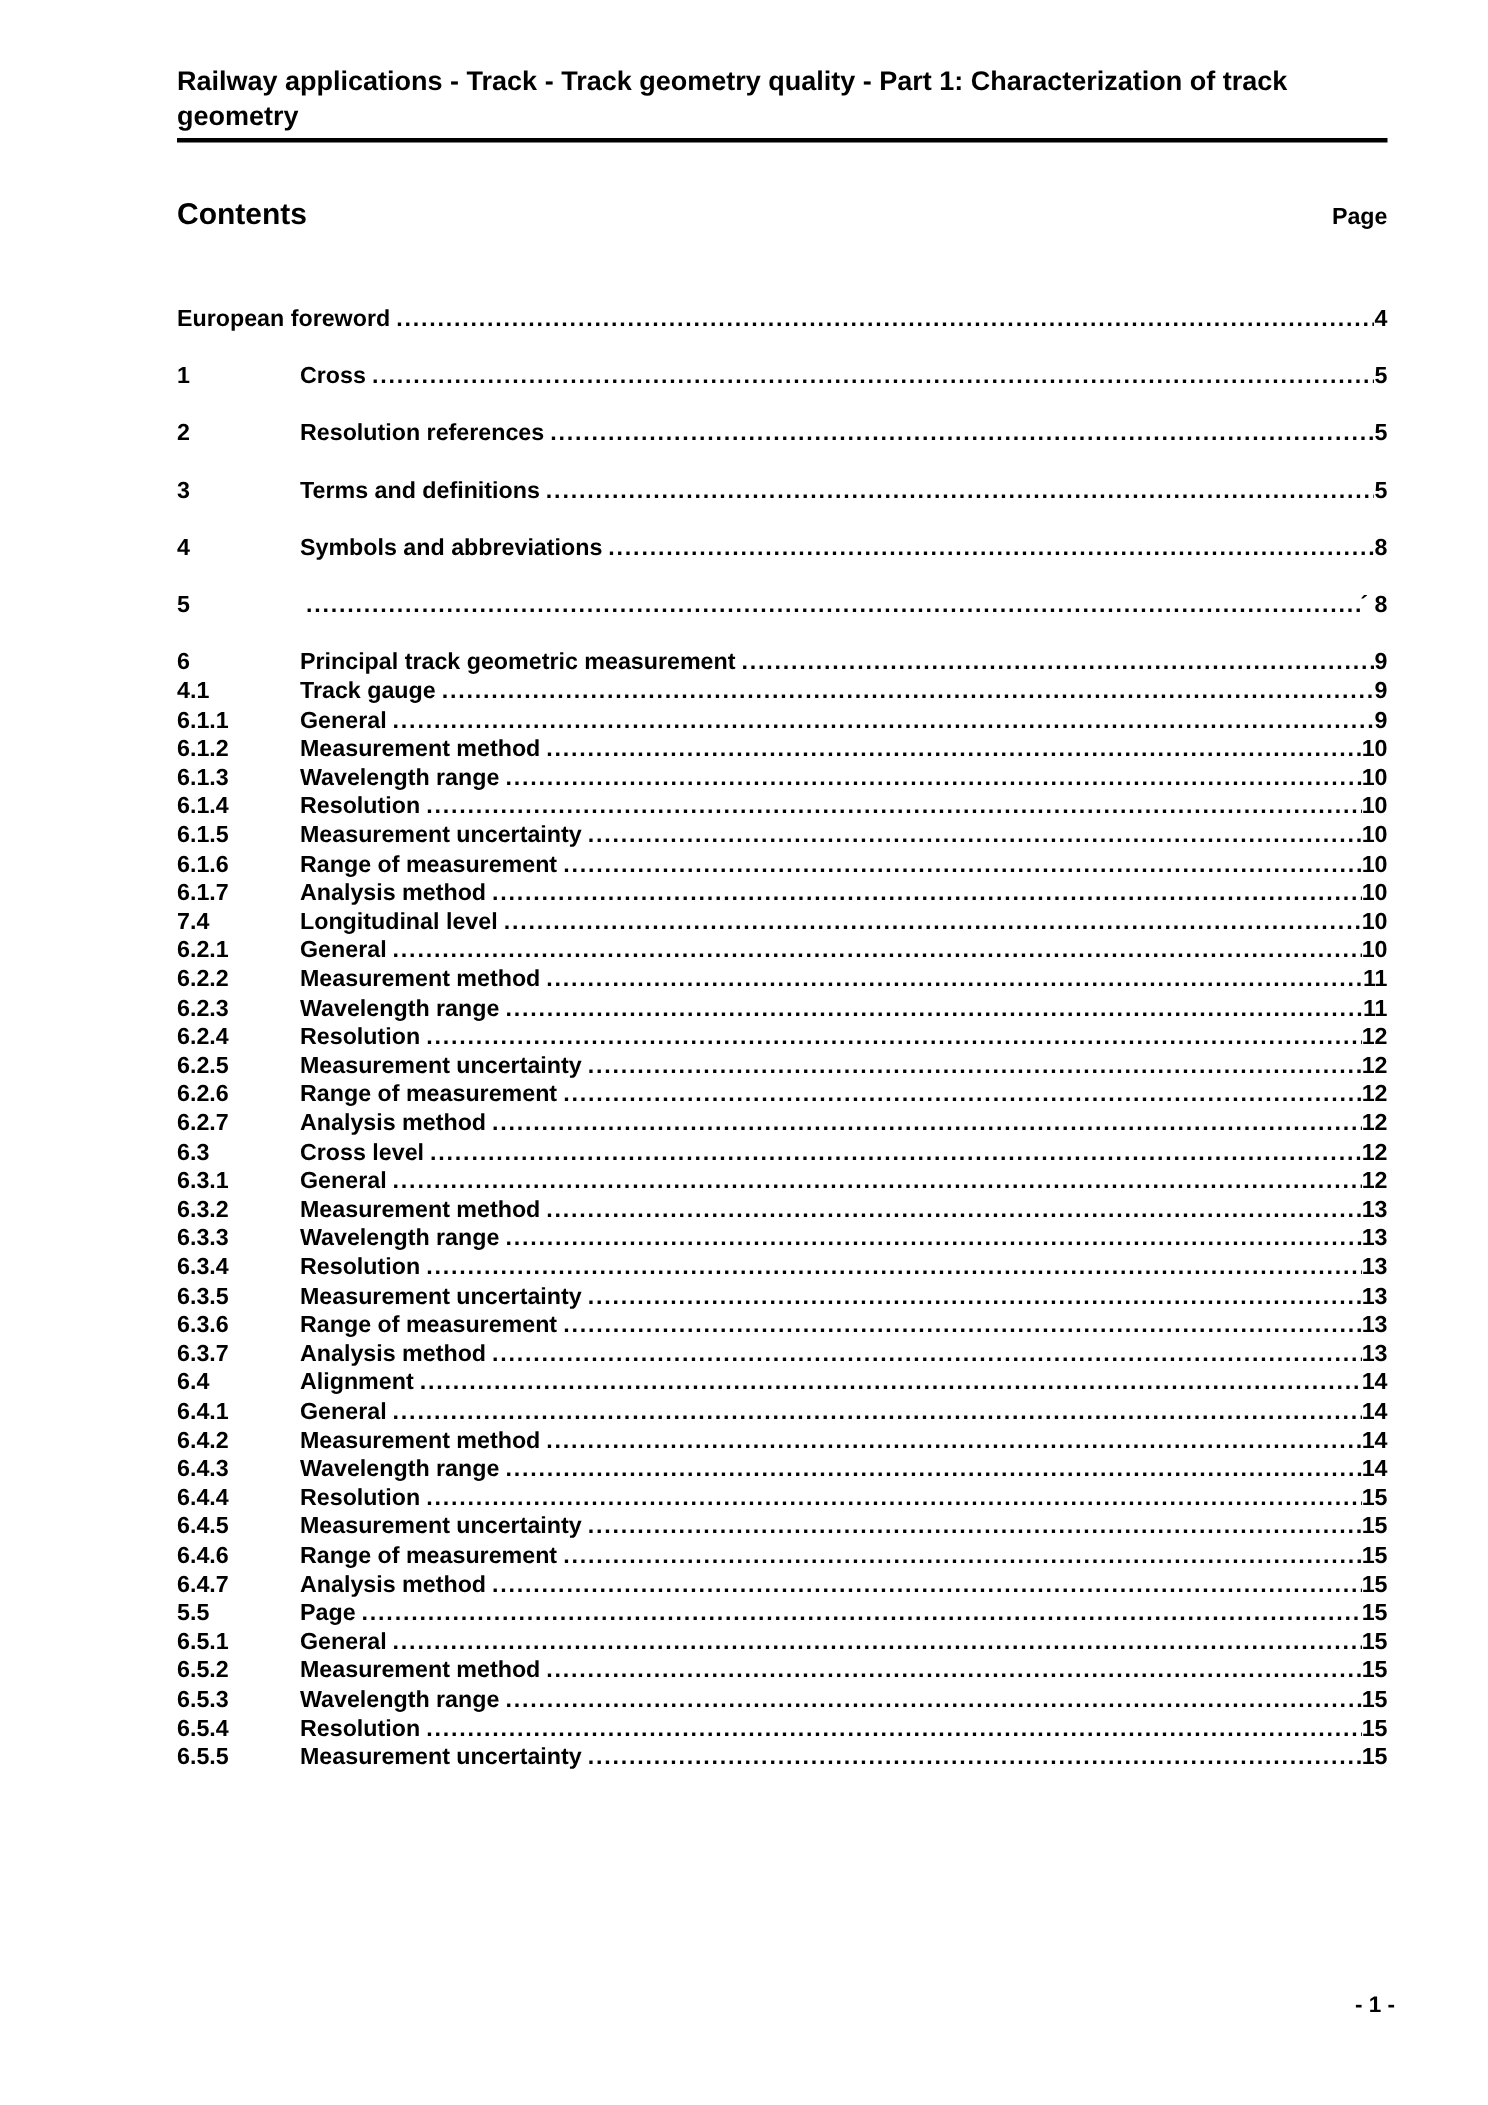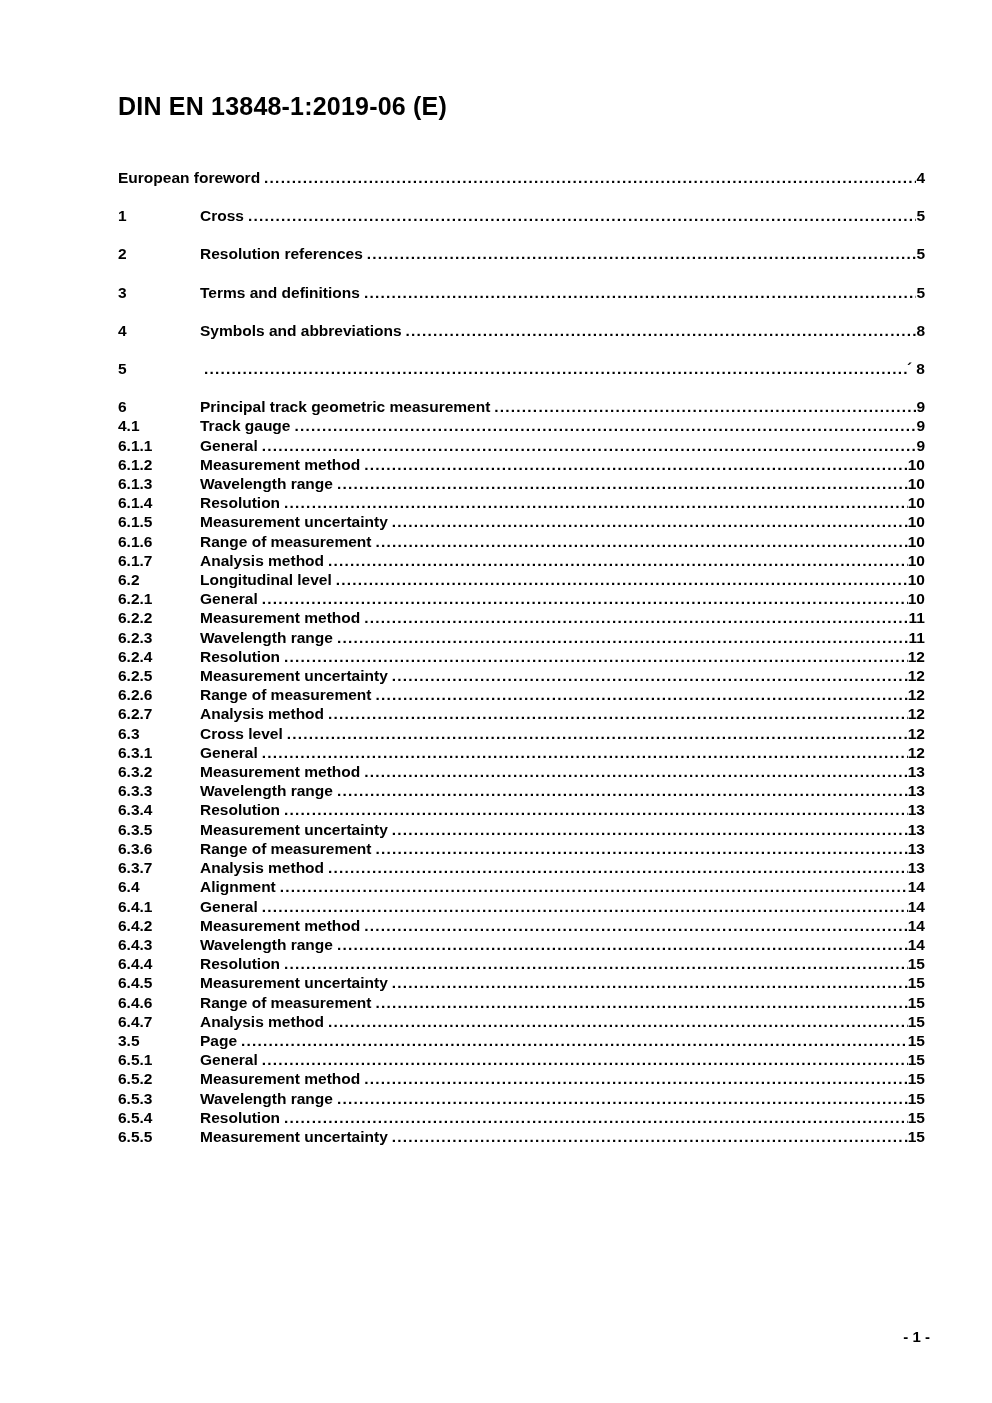--- a/index.html
+++ b/index.html
@@ -92,23 +92,27 @@
     right: 62px;
     font-size: 15px;
     font-weight: bold;
   }
 </style>
 </head>
 <body>
 
 <div class="doc">
 
-  <h1 class="std-ref">DIN EN 13848-1:2019-06 (E)</h1>
-
-
+
+  <h2 class="doc-title">Railway applications - Track - Track geometry quality - Part 1: Characterization of track geometry</h2>
+
+  <div class="contents-row">
+    <span class="contents-heading">Contents</span>
+    <span class="page-label">Page</span>
+  </div>
 
   <div class="toc">
   <div class="toc-row no-num">
 
     <span class="toc-title">European foreword</span>
     <span class="toc-dots"></span>
     <span class="toc-page">4</span>
   </div>
 
   <div class="toc-row gap">
@@ -202,21 +206,21 @@
   </div>
 
   <div class="toc-row">
     <span class="toc-num">6.1.7</span>
     <span class="toc-title">Analysis method</span>
     <span class="toc-dots"></span>
     <span class="toc-page">10</span>
   </div>
 
   <div class="toc-row">
-    <span class="toc-num">6.2</span>
+    <span class="toc-num">7.4</span>
     <span class="toc-title">Longitudinal level</span>
     <span class="toc-dots"></span>
     <span class="toc-page">10</span>
   </div>
 
   <div class="toc-row">
     <span class="toc-num">6.2.1</span>
     <span class="toc-title">General</span>
     <span class="toc-dots"></span>
     <span class="toc-page">10</span>
@@ -370,21 +374,21 @@
   </div>
 
   <div class="toc-row">
     <span class="toc-num">6.4.7</span>
     <span class="toc-title">Analysis method</span>
     <span class="toc-dots"></span>
     <span class="toc-page">15</span>
   </div>
 
   <div class="toc-row">
-    <span class="toc-num">3.5</span>
+    <span class="toc-num">5.5</span>
     <span class="toc-title">Page</span>
     <span class="toc-dots"></span>
     <span class="toc-page">15</span>
   </div>
 
   <div class="toc-row">
     <span class="toc-num">6.5.1</span>
     <span class="toc-title">General</span>
     <span class="toc-dots"></span>
     <span class="toc-page">15</span>

